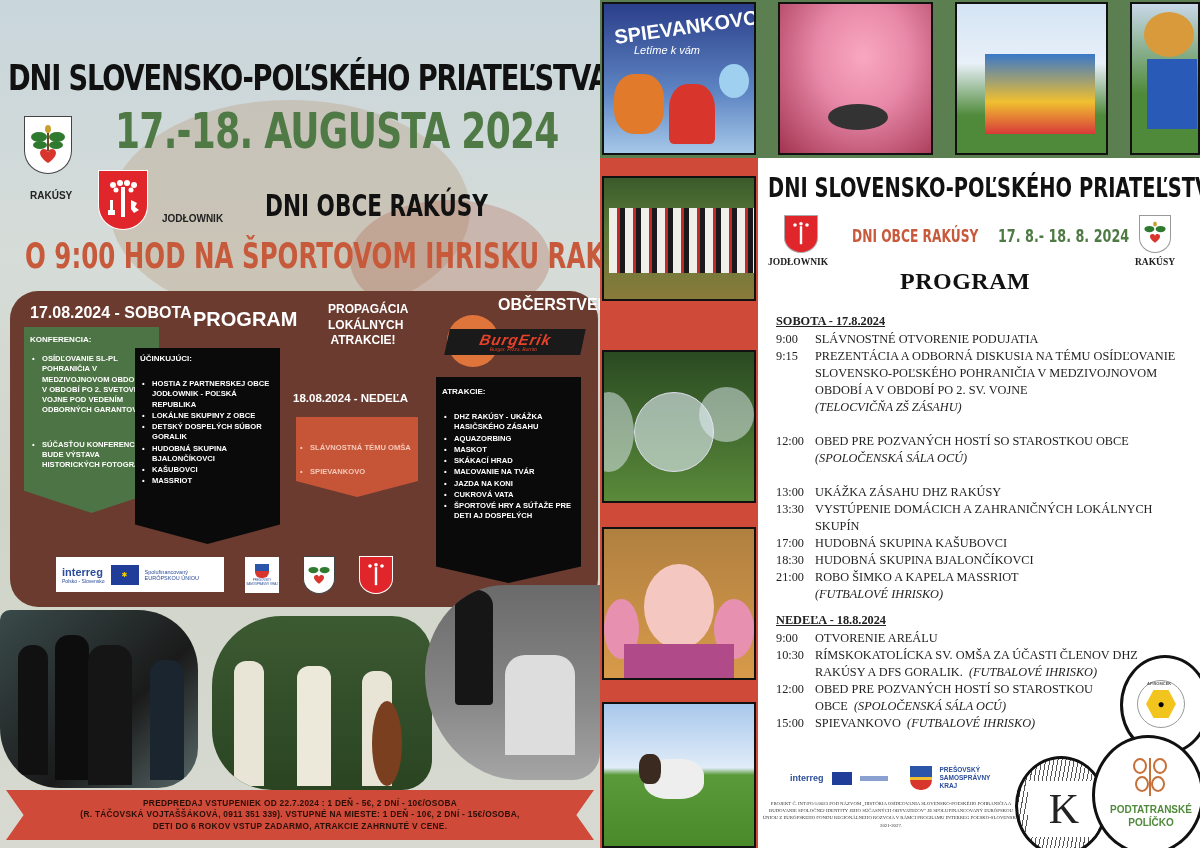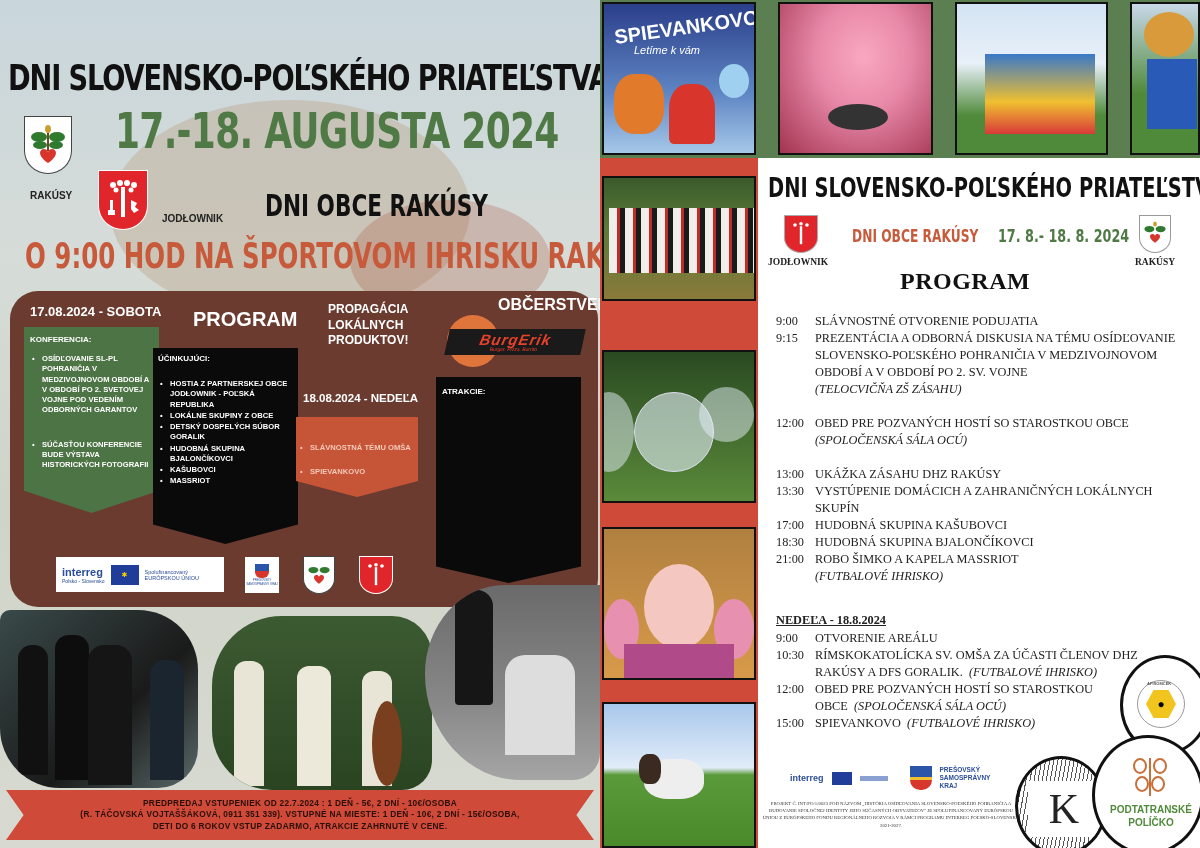--- a/index.html
+++ b/index.html
@@ -15,21 +15,21 @@
 #dni-obce{position:absolute;left:265px;top:188px;font-family:"DejaVu Sans",sans-serif;font-weight:bold;font-size:30px;color:#111;transform:scaleX(.72);transform-origin:left top;white-space:nowrap}
 #location{position:absolute;left:25px;top:236px;font-family:"DejaVu Sans",sans-serif;font-weight:bold;font-size:35px;color:#c85a3c;transform:scaleX(.7);transform-origin:left top;white-space:nowrap}
 .crest{position:absolute;border-radius:0 0 50% 50%/0 0 40% 40%}
 .crest-rak{background:#fff;border:1.5px solid #444;display:flex;align-items:center;justify-content:center}
 .crest-jod{background:#e0262b;border:1.5px solid #fff;display:flex;align-items:center;justify-content:center}
 .crest-label{position:absolute;font-size:10px;font-weight:bold;color:#222}
 
 #prog-panel{position:absolute;left:10px;top:291px;width:588px;height:316px;background:#6b3b30;border-radius:28px}
 .panel-text{position:absolute;color:#fff;font-weight:bold}
 #conf-box{position:absolute;left:24px;top:327px;width:135px;height:186px;background:#4d7444;clip-path:polygon(0 0,100% 0,100% 88%,50% 100%,0 88%)}
-#perf-box{position:absolute;left:153px;top:348px;width:145px;height:196px;background:#0a0a0a;clip-path:polygon(0 0,100% 0,100% 90%,50% 100%,0 90%)}
+#perf-box{position:absolute;left:135px;top:348px;width:145px;height:196px;background:#0a0a0a;clip-path:polygon(0 0,100% 0,100% 90%,50% 100%,0 90%)}
 #sun-box{position:absolute;left:296px;top:417px;width:122px;height:80px;background:#c65538;clip-path:polygon(0 0,100% 0,100% 80%,50% 100%,0 80%)}
 #attr-box{position:absolute;left:436px;top:377px;width:145px;height:206px;background:#0a0a0a;clip-path:polygon(0 0,100% 0,100% 92%,50% 100%,0 92%)}
 .box-head{font-size:8px;font-weight:bold;color:#fff;margin:0 0 10px 0}
 .blist{list-style:none;color:#fff;font-size:7.6px;font-weight:bold;line-height:1.35}
 .blist li{position:relative;padding-left:12px;margin-bottom:1px}
 .blist li::before{content:"•";position:absolute;left:2px;top:0}
 #burgerik{position:absolute;left:443px;top:313px;width:142px;height:60px}
 #logos-strip{position:absolute;left:56px;top:557px;width:168px;height:35px;background:#fff;display:flex;align-items:center;padding:0 6px;gap:6px}
 
 .photo{position:absolute;overflow:hidden}
@@ -92,21 +92,21 @@
           <rect x="5" y="35" width="7" height="5"></rect>
         </g>
       </svg>
   </div>
   <div class="crest-label" style="left:162px;top:213px">JODŁOWNIK</div>
 
   <div id="dni-obce">DNI OBCE RAKÚSY</div>
   <div id="location">O 9:00 HOD NA ŠPORTOVOM IHRISKU RAKÚSY</div>
 
   <div id="prog-panel"></div>
-  <div class="panel-text" style="left:30px;top:304px;font-size:13px">17.08.2024 - SOBOTA</div>
+  <div class="panel-text" style="left:30px;top:304px;font-size:16px">17.08.2024 - SOBOTA</div>
   <div class="panel-text" style="left:193px;top:308px;font-size:20px">PROGRAM</div>
 
   <div id="conf-box">
     <div style="padding:8px 6px 0 6px">
       <div class="box-head">KONFERENCIA:</div>
       <ul class="blist">
         <li style="margin-bottom:24px">OSÍDĽOVANIE SL-PL POHRANIČIA V MEDZIVOJNOVOM OBDOBÍ A V OBDOBÍ PO 2. SVETOVEJ VOJNE POD VEDENÍM ODBORNÝCH GARANTOV</li>
         <li>SÚČASŤOU KONFERENCIE BUDE VÝSTAVA HISTORICKÝCH FOTOGRAFII</li>
       </ul>
     </div>
@@ -119,42 +119,52 @@
         <li>HOSTIA Z PARTNERSKEJ OBCE JODŁOWNIK - POĽSKÁ REPUBLIKA</li>
         <li>LOKÁLNE SKUPINY Z OBCE</li>
         <li>DETSKÝ DOSPELÝCH SÚBOR GORALIK</li>
         <li>HUDOBNÁ SKUPINA BJALONČÍKOVCI</li>
         <li>KAŠUBOVCI</li>
         <li>MASSRIOT</li>
       </ul>
     </div>
   </div>
 
-  <div class="panel-text" style="left:328px;top:302px;width:70px;font-size:12px;text-align:center;line-height:1.3">PROPAGÁCIA LOKÁLNYCH PRODUKTOV!</div>
-  <div class="panel-text" style="left:303px;top:392px;font-size:11.5px">18.08.2024 - NEDEĽA</div>
+  <div class="panel-text" style="left:328px;top:302px;width:70px;font-size:12px;text-align:center;line-height:1.3">PROPAGÁCIA LOKÁLNYCH ATRAKCIE!</div>
+  <div class="panel-text" style="left:293px;top:392px;font-size:11.5px">18.08.2024 - NEDEĽA</div>
 
   <div id="sun-box">
     <ul class="blist" style="padding:26px 4px 0 2px;color:#f5c8b8">
       <li style="margin-bottom:14px">SLÁVNOSTNÁ TÉMU OMŠA</li>
       <li>SPIEVANKOVO</li>
     </ul>
   </div>
 
   <div class="panel-text" style="left:498px;top:296px;font-size:16px">OBČERSTVENIE:</div>
   <div id="burgerik">
     <div style="position:absolute;left:4px;top:2px;width:52px;height:52px;border-radius:50%;background:#e0753c"></div>
     <div style="position:absolute;left:4px;top:16px;width:136px;height:26px;background:#1a1a1a;transform:skewX(-12deg);display:flex;flex-direction:column;align-items:center;justify-content:center">
       <span style="color:#e8412a;font-weight:bold;font-size:15px;font-style:italic;letter-spacing:1px;line-height:1">BurgErik</span>
       <span style="color:#e8412a;font-size:5px;line-height:1">Burger. Pizza. Burrito</span>
     </div>
   </div>
 
   <div id="attr-box">
     <div style="padding:10px 6px 0 6px">
       <div class="box-head" style="margin-bottom:16px">ATRAKCIE:</div>
+      <ul class="blist">
+        <li>DHZ RAKÚSY - UKÁŽKA HASIČSKÉHO ZÁSAHU</li>
+        <li>AQUAZORBING</li>
+        <li>MASKOT</li>
+        <li>SKÁKACÍ HRAD</li>
+        <li>MAĽOVANIE NA TVÁR</li>
+        <li>JAZDA NA KONI</li>
+        <li>CUKROVÁ VATA</li>
+        <li>ŠPORTOVÉ HRY A SÚŤAŽE PRE DETI AJ DOSPELÝCH</li>
+      </ul>
     </div>
   </div>
 
   <div id="logos-strip">
     <div style="display:flex;flex-direction:column">
       <span style="color:#2a4c9a;font-weight:bold;font-size:11px">interreg</span>
       <span style="color:#2a4c9a;font-size:5px">Polsko - Slovensko</span>
     </div>
     <div style="width:28px;height:20px;background:#1f3d99;display:flex;align-items:center;justify-content:center;color:#f5d000;font-size:7px">✱</div>
     <span style="color:#2a4c9a;font-size:5.5px;width:60px">Spolufinancovaný EURÓPSKOU ÚNIOU</span>
@@ -274,20 +284,21 @@
         <ellipse cx="20" cy="8" rx="3" ry="4" fill="#c8a030"></ellipse>
         <path d="M12 28 C12 23 19 23 20 27 C21 23 28 23 28 28 C28 33 20 38 20 38 C20 38 12 33 12 28Z" fill="#d8362c"></path>
       </svg>
   </div>
   <div class="serif" style="position:absolute;left:535px;top:257px;font-size:9.5px;font-weight:bold;color:#222">RAKÚSY</div>
 
   <div class="serif" style="position:absolute;left:300px;top:268px;font-size:24px;font-weight:bold;color:#111;letter-spacing:.5px">PROGRAM</div>
 </div>
 
 <div class="sched serif" style="top:313px">
+  <div class="day">SOBOTA - 17.8.2024</div>
   <div class="row">
       <span class="t">9:00</span>
       <span class="d">SLÁVNOSTNÉ OTVORENIE PODUJATIA</span>
     </div>
   <div class="row">
       <span class="t">9:15</span>
       <span class="d"><span>PREZENTÁCIA A ODBORNÁ DISKUSIA NA TÉMU OSÍDĽOVANIE SLOVENSKO-POĽSKÉHO POHRANIČIA V MEDZIVOJNOVOM OBDOBÍ  A V OBDOBÍ PO 2. SV. VOJNE</span><br><span class="loc">(TELOCVIČŇA ZŠ ZÁSAHU)</span></span>
     </div>
   <div style="height:17px"></div>
   <div class="row">

